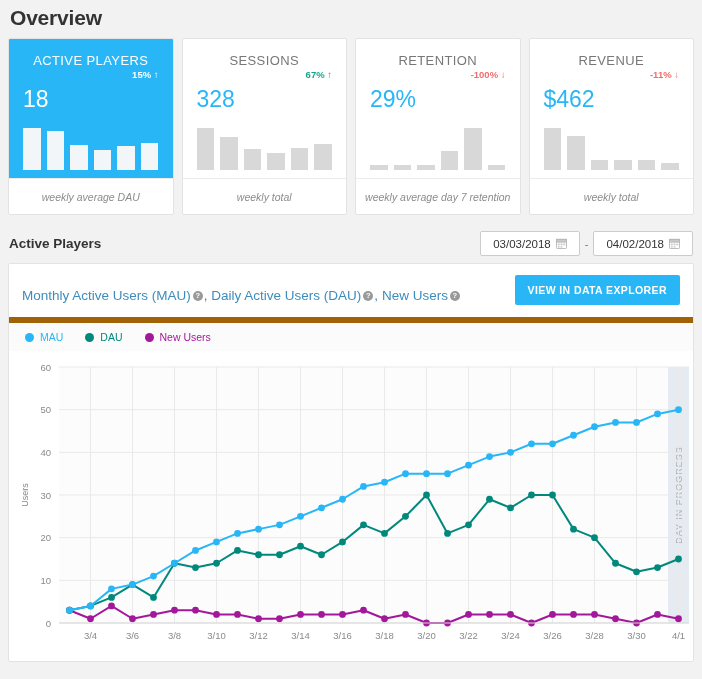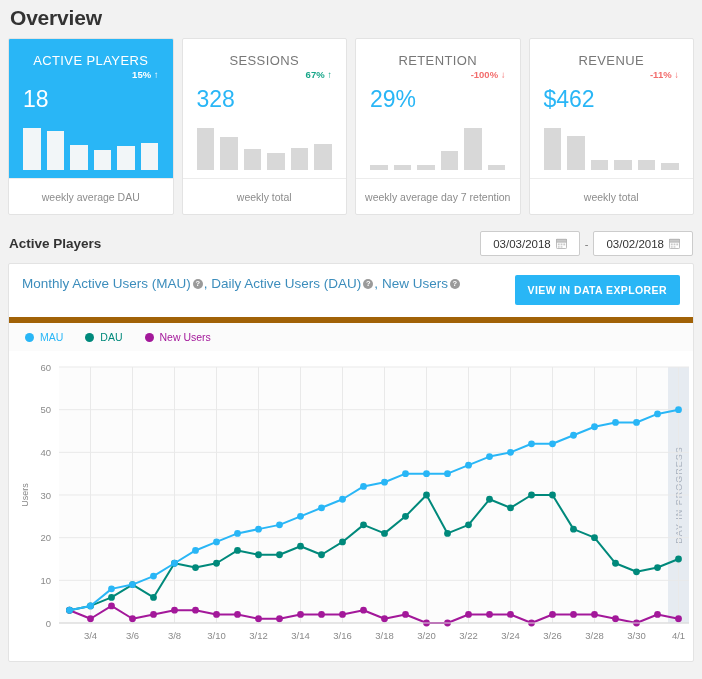--- a/index.html
+++ b/index.html
@@ -17,34 +17,34 @@
   .kpi-card.accent .kpi-title{color:#fff;}
   .kpi-delta{position:absolute;right:14px;top:30px;font-size:9.5px;font-weight:bold;}
   .kpi-delta.up{color:#18a689;}
   .kpi-delta.down{color:#f26d6d;}
   .kpi-card.accent .kpi-delta.up{color:#fff;}
   .kpi-value{font-size:23px;color:#29b6f6;text-align:left;margin-top:20px;line-height:1;}
   .kpi-card.accent .kpi-value{color:#fff;}
   .spark{position:absolute;left:14px;right:14px;bottom:8px;height:44px;display:flex;align-items:flex-end;gap:6px;}
   .spark .bar{flex:1;background:#d8d8d8;min-height:3px;border-radius:0;}
   .kpi-card.accent .spark .bar{background:#f2f6f8;}
-  .kpi-foot{height:35px;border-top:1px solid #ececec;display:flex;align-items:center;justify-content:center;font-size:10.5px;color:#8c8c8c;}
+  .kpi-foot{height:35px;border-top:1px solid #ececec;display:flex;align-items:center;justify-content:center;font-size:10.5px;font-style:italic;color:#8c8c8c;}
 
   
   .section-head{display:flex;align-items:center;justify-content:space-between;margin-top:16px;margin-bottom:7px;padding:0 1px;}
   .section-title{font-size:13.5px;font-weight:bold;color:#333;}
   .daterange{display:flex;align-items:center;gap:5px;}
   .datefield{display:flex;align-items:center;gap:5px;background:#fff;border:1px solid #ccc;border-radius:2px;padding:3px 12px;height:17px;}
   .datefield span.txt{font-size:11.5px;color:#333;}
   .cal-icon{width:11px;height:11px;display:block;}
   .dash{font-size:11px;color:#777;}
 
   
   .panel{background:#fff;border:1px solid #e3e3e3;border-radius:2px;}
-  .panel-head{display:flex;align-items:flex-start;justify-content:space-between;padding:11px 13px 12px 13px;}
+  .panel-head{display:flex;align-items:flex-end;justify-content:space-between;padding:11px 13px 12px 13px;}
   .metric-links{font-size:13.5px;color:#3c8dbc;line-height:1.3;}
   .metric-links a{color:#3c8dbc;text-decoration:none;}
   .q-icon{display:inline-block;width:10px;height:10px;border-radius:50%;background:#9a9a9a;color:#fff;font-size:7.5px;line-height:10px;text-align:center;font-weight:bold;vertical-align:2px;margin:0 1px 0 2px;font-family:"Liberation Sans",sans-serif;}
   .explorer-btn{background:#29b6f6;color:#fff;border:none;font-size:10.5px;font-weight:bold;letter-spacing:.4px;padding:9px 13px;border-radius:2px;cursor:pointer;font-family:"Liberation Sans",sans-serif;white-space:nowrap;}
 
   .legend{display:flex;align-items:center;gap:22px;border-top:6px solid #a16207;padding:8px 16px;background:#fbfbfb;}
   .legend-item{display:flex;align-items:center;gap:6px;font-size:10.5px;cursor:pointer;}
   .legend-dot{width:9px;height:9px;border-radius:50%;display:block;}
 
   .plot-wrap{padding:4px 6px 6px 6px;}
@@ -138,21 +138,21 @@
             <rect x="0.5" y="1.5" width="11" height="3" fill="#c9c9c9" stroke="#b5b5b5"></rect>
             <rect x="2" y="6" width="2" height="2" fill="#c9c9c9"></rect>
             <rect x="5" y="6" width="2" height="2" fill="#c9c9c9"></rect>
             <rect x="8" y="6" width="2" height="2" fill="#c9c9c9"></rect>
             <rect x="2" y="9" width="2" height="1.5" fill="#c9c9c9"></rect>
             <rect x="5" y="9" width="2" height="1.5" fill="#c9c9c9"></rect>
           </svg>
       </div>
       <span class="dash">-</span>
       <div class="datefield">
-        <span class="txt">03/02/2018</span>
+        <span class="txt">04/02/2018</span>
         <svg class="cal-icon" viewBox="0 0 12 12">
             <rect x="0.5" y="1.5" width="11" height="10" rx="1" fill="#fff" stroke="#b5b5b5"></rect>
             <rect x="0.5" y="1.5" width="11" height="3" fill="#c9c9c9" stroke="#b5b5b5"></rect>
             <rect x="2" y="6" width="2" height="2" fill="#c9c9c9"></rect>
             <rect x="5" y="6" width="2" height="2" fill="#c9c9c9"></rect>
             <rect x="8" y="6" width="2" height="2" fill="#c9c9c9"></rect>
             <rect x="2" y="9" width="2" height="1.5" fill="#c9c9c9"></rect>
             <rect x="5" y="9" width="2" height="1.5" fill="#c9c9c9"></rect>
           </svg>
       </div>

